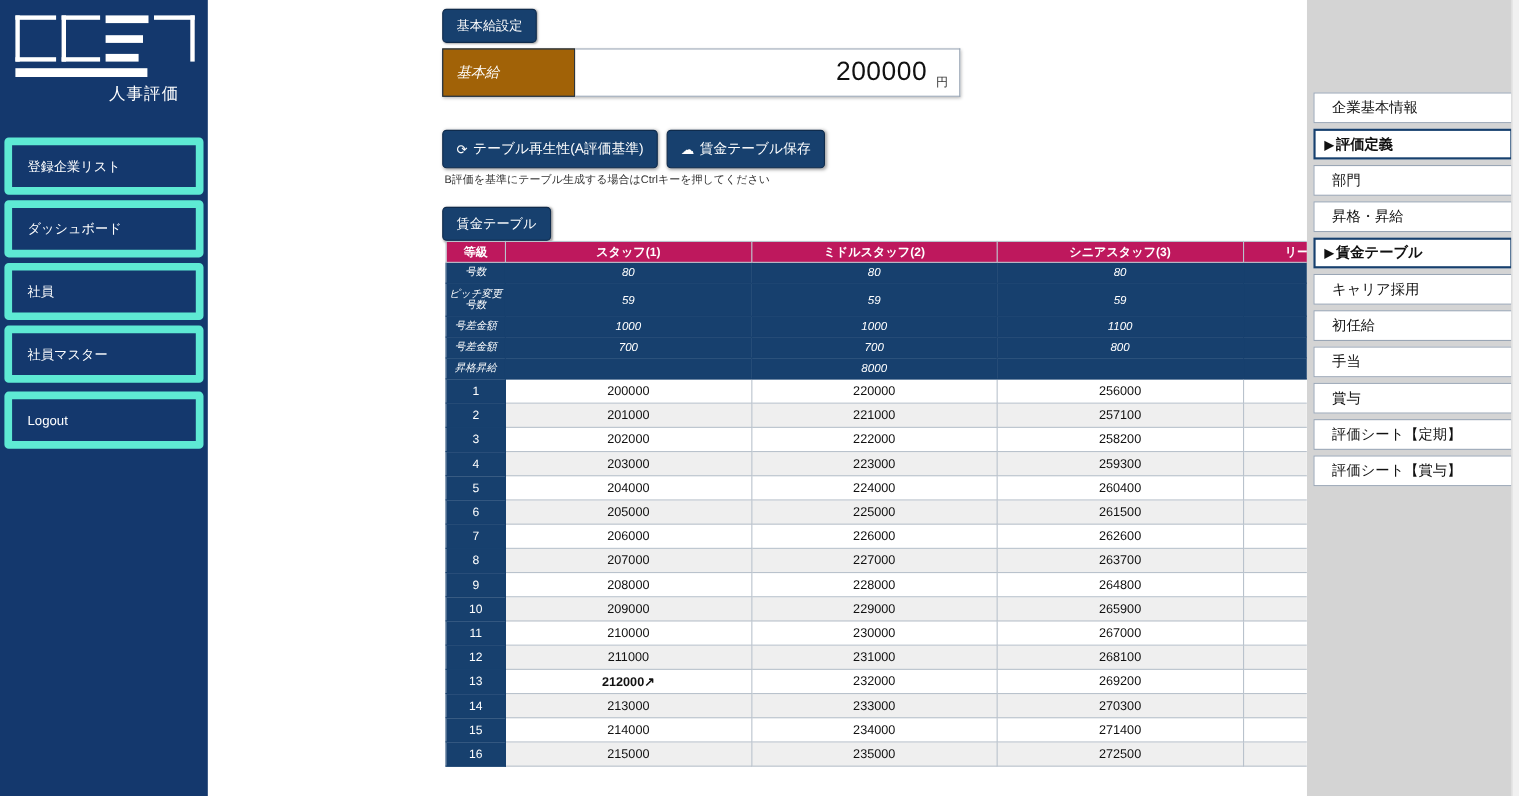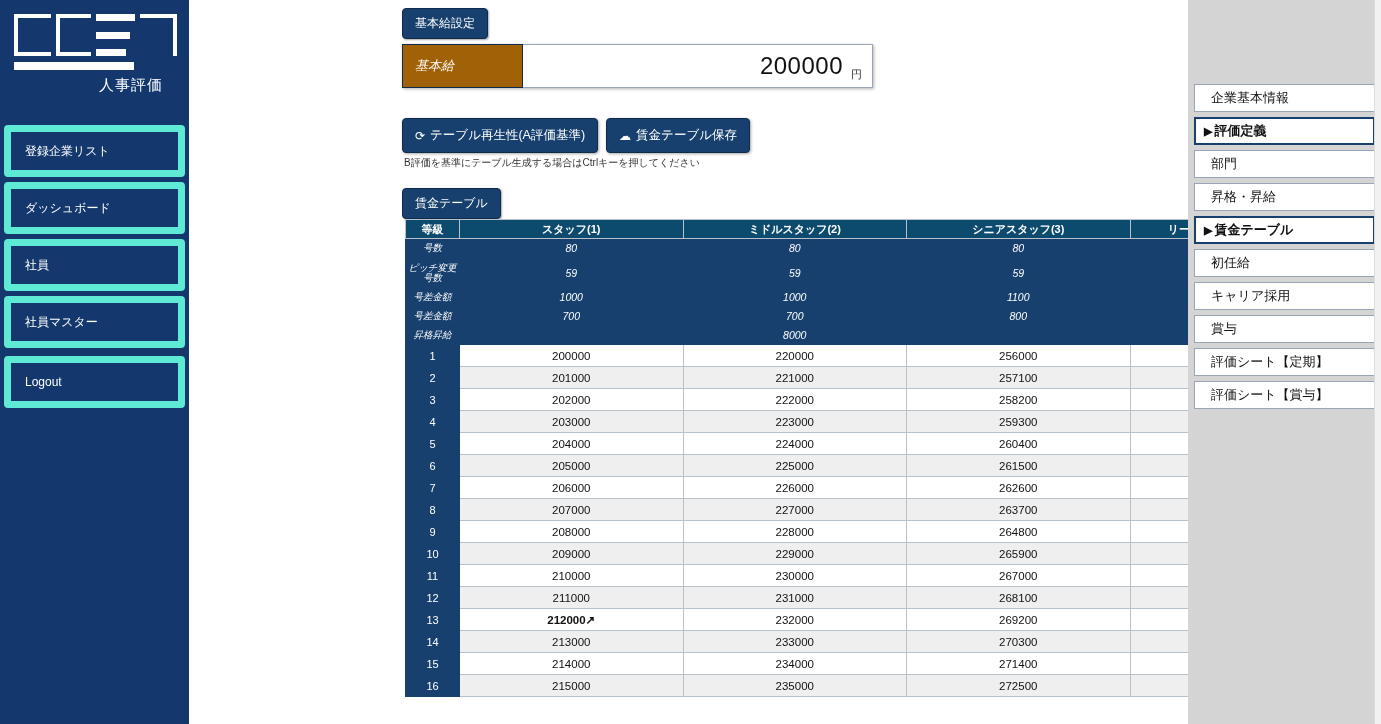--- a/index.html
+++ b/index.html
@@ -214,21 +214,21 @@
     font-size: 11px;
     text-align: center;
     height: 19px;
     padding: 0;
     box-sizing: border-box;
   }
   table.wage col.c0 { width: 54px; }
   table.wage col.cx { width: 223.5px; }
 
   .hdr-blue th {
-    background: #0c4a6e;
+    background: #be185d;
     color: #ffffff;
     font-size: 10.5px;
     height: 22px;
     border-color: #2b5party;
     border: 1px solid #17406e;
   }
   .hdr-blue.row-main th { font-weight: bold; }
   tr.blue td, tr.blue th {
     background: #17406e;
     color: #fff;
@@ -552,24 +552,27 @@
       <span>部門</span>
     </div>
     <div class="r-item">
       <span>昇格・昇給</span>
     </div>
     <div class="r-item section">
       <span class="caret">▶</span>
       <span>賃金テーブル</span>
     </div>
     <div class="r-item">
+      <span>キャリア採用</span>
+    </div>
+    <div class="r-item">
       <span>初任給</span>
     </div>
     <div class="r-item">
-      <span>キャリア採用</span>
+      <span>手当</span>
     </div>
     <div class="r-item">
       <span>賞与</span>
     </div>
     <div class="r-item">
       <span>評価シート【定期】</span>
     </div>
     <div class="r-item">
       <span>評価シート【賞与】</span>
     </div>

